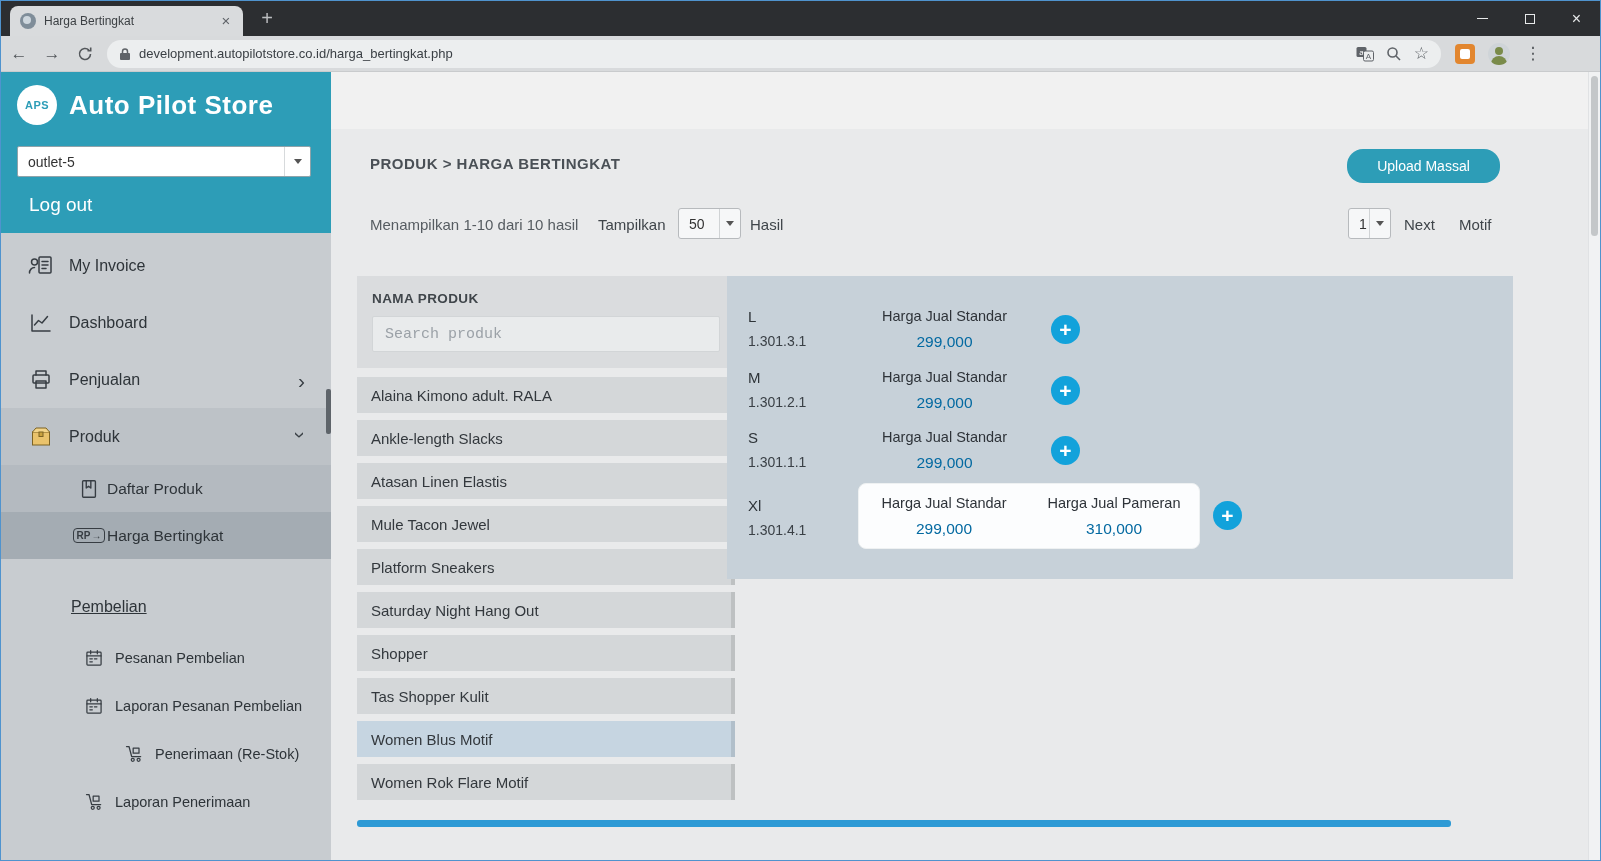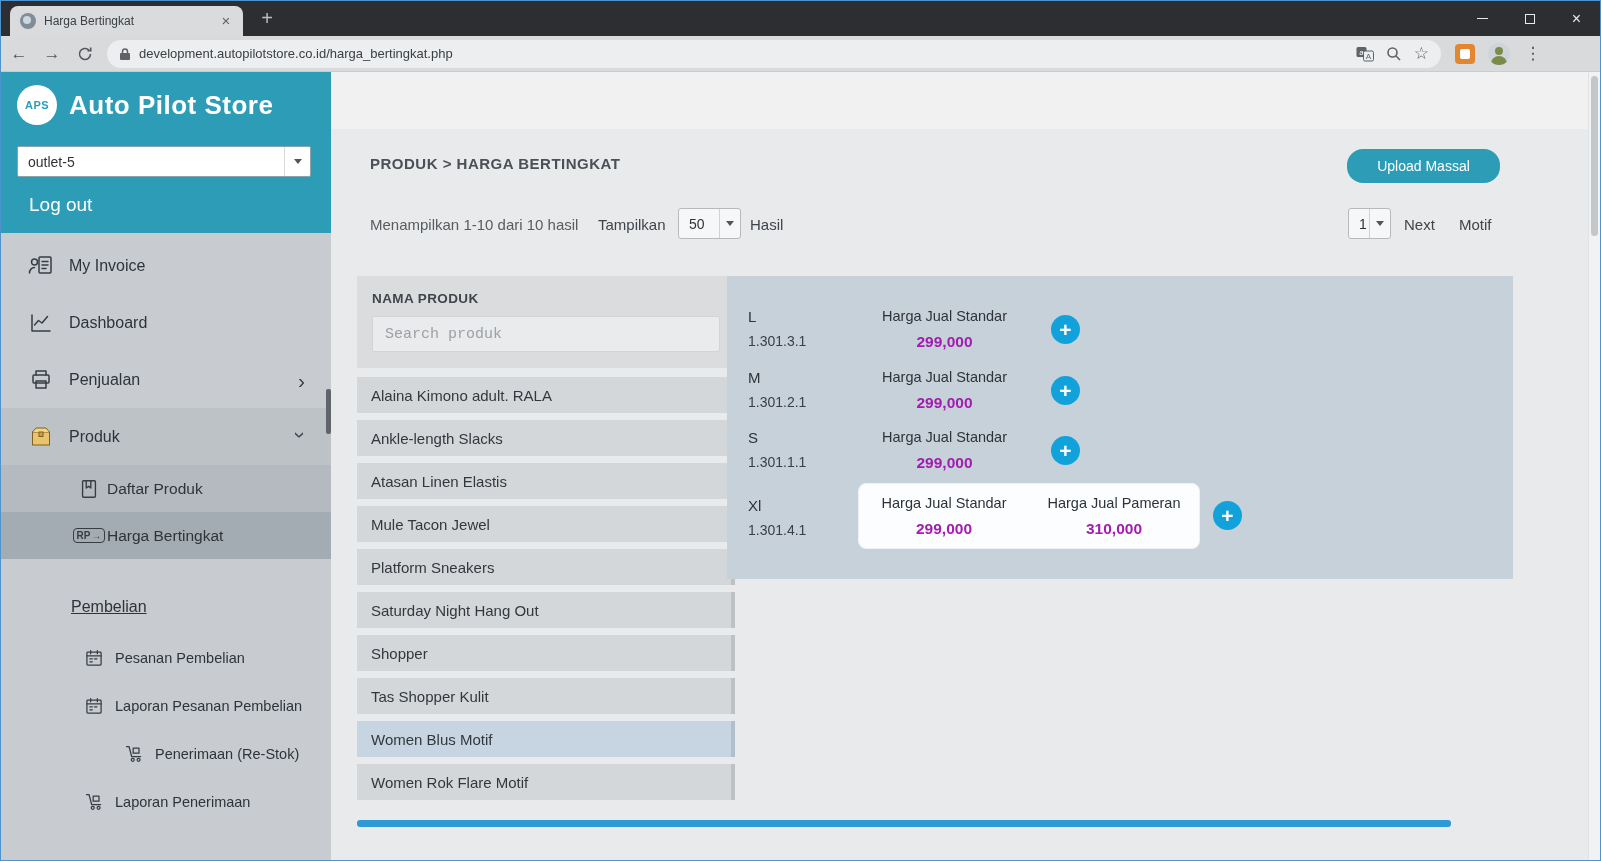--- a/index.html
+++ b/index.html
@@ -83,21 +83,21 @@
   .prod-item { height:36px; background:#d4d7d9; margin-bottom:7px; display:flex; align-items:center; padding-left:14px; font-size:15px; color:#33383d; box-shadow:inset -4px 0 0 rgba(0,0,0,.10); cursor:pointer; }
   .prod-item.selected { background:#c6d5e1; }
 
   .detail-panel { position:absolute; left:396px; top:147px; width:786px; height:303px; background:#c7d1d9; }
   .d-row { position:absolute; left:0; right:0; height:52px; }
   .d-size { position:absolute; left:21px; top:0; }
   .d-size-label { font-size:15px; color:#2e3439; line-height:25px; }
   .d-sku { font-size:14px; color:#3a4046; line-height:25px; }
   .d-price { position:absolute; left:135px; top:0; width:165px; text-align:center; }
   .d-price-label { font-size:14.5px; color:#2e3339; line-height:25px; white-space:nowrap; }
-  .d-price-value { font-size:15.5px; font-weight:bold; color:#a21caf; line-height:25px; }
+  .d-price-value { font-size:15.5px; font-weight:normal; color:#0369a1; line-height:25px; }
   .plus-btn { position:absolute; left:324px; top:11px; width:29px; height:29px; border-radius:50%; background:#12a2db; color:#fff; border:none; font-size:21px; font-weight:bold; display:flex; align-items:center; justify-content:center; line-height:1; padding:0; font-family:"Liberation Sans", sans-serif; }
   .d-row4 { position:absolute; left:0; right:0; top:200px; height:90px; }
   .d-row4 .d-size { top:17px; }
   .white-card { position:absolute; left:131px; top:7px; width:342px; height:66px; background:#fcfdfe; border-radius:8px; display:flex; align-items:center; border:1px solid #eef1f2; }
   .white-card .d-col { flex:1; text-align:center; }
   .d-row4 .plus-btn { left:486px; top:25px; }
 
   .h-scroll { position:absolute; left:26px; top:691px; width:1094px; height:7px; background:#2e9ad5; border-radius:3px; }
 
   .v-scroll { position:absolute; right:0; top:0; bottom:0; width:12px; background:#f1f2f3; border-left:1px solid #e0e2e4; }

